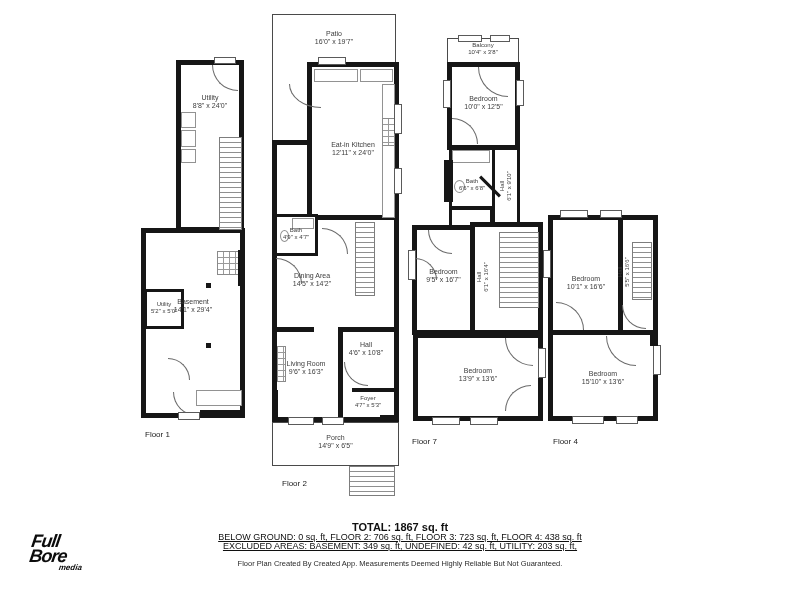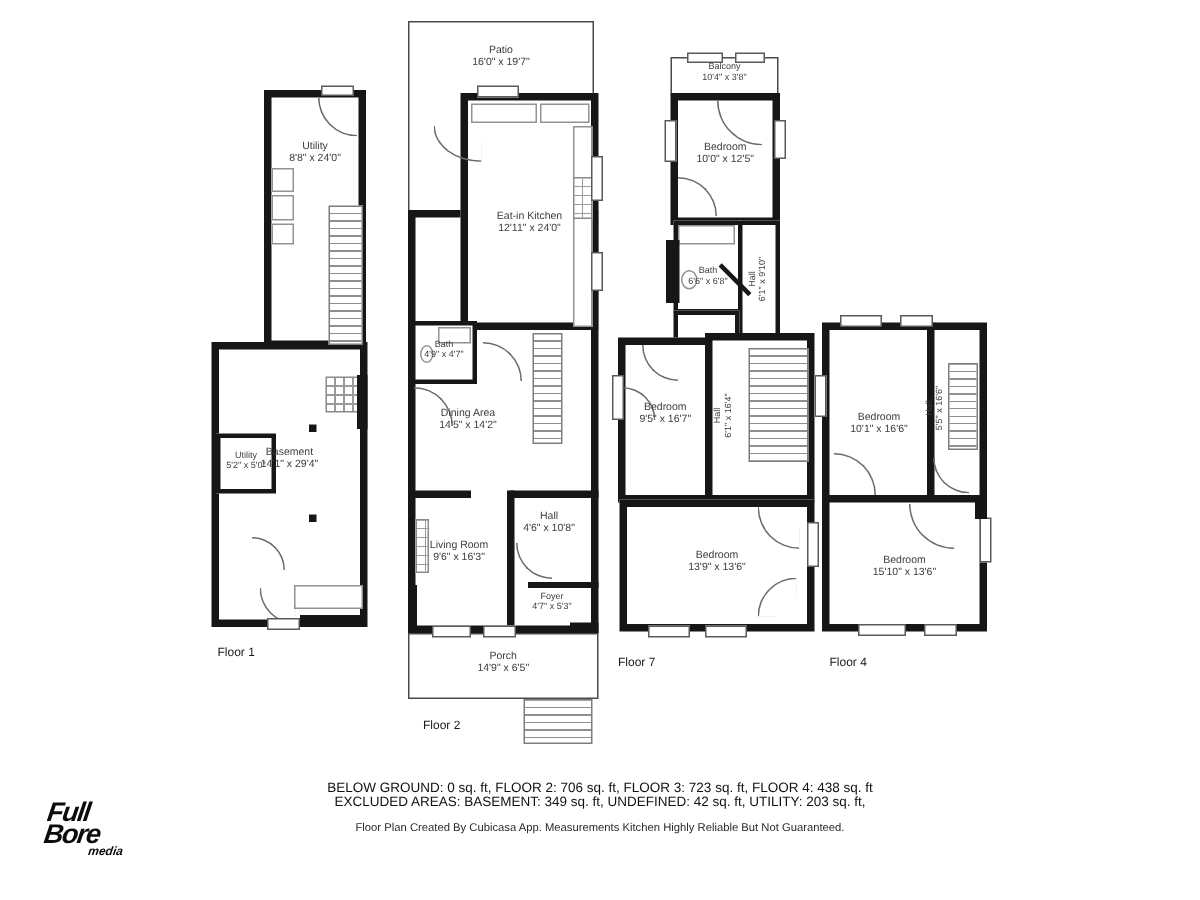--- a/index.html
+++ b/index.html
@@ -23,21 +23,21 @@
   .d-bl{border-left:1px solid #6a6a6a;border-bottom:1px solid #6a6a6a;border-radius:0 0 0 100%;}
   .d-tl{border-left:1px solid #6a6a6a;border-top:1px solid #6a6a6a;border-radius:100% 0 0 0;}
   .d-tr{border-right:1px solid #6a6a6a;border-top:1px solid #6a6a6a;border-radius:0 100% 0 0;}
   .wall{position:absolute;background:#161616;}
   .post{position:absolute;background:#161616;}
   .furn{position:absolute;background:#fff;border:1px solid #929292;box-sizing:border-box;}
   .ell{border-radius:50%;}
   .diag{transform:rotate(45deg);}
   .summary{position:absolute;left:0;top:521px;width:800px;text-align:center;color:#101010;}
   .s-total{font-size:11px;font-weight:bold;line-height:12px;}
-  .s-line{font-size:9px;line-height:9px;}
+  .s-line{font-size:9px;line-height:9px;text-decoration:underline;}
   .s-disc{font-size:7.5px;line-height:9px;margin-top:8px;color:#2a2a2a;}
   .logo{position:absolute;left:30px;top:534px;color:#0c0c0c;transform:skewX(-8deg);width:60px;}
   .logo .l1,.logo .l2{font-size:18px;line-height:15px;font-weight:bold;font-style:italic;letter-spacing:-1px;}
   .logo .l3{font-size:8px;line-height:8px;font-weight:bold;font-style:italic;text-align:right;width:54px;}
 </style>
 </head>
 <body>
 
 <div class="canvas">
 
@@ -215,23 +215,24 @@
     <div>Hall</div>
     <div>5'5" x 16'6"</div>
   </div>
   <div class="lbl" style="left:548px;top:370px;width:110px;">
     <div>Bedroom</div>
     <div>15'10" x 13'6"</div>
   </div>
   <div class="flbl" style="left:553px;top:437px;">Floor 4</div>
 
   <div class="summary">
+    <div class="s-total">TOTAL: 1867 sq. ft</div>
     <div class="s-line">BELOW GROUND: 0 sq. ft, FLOOR 2: 706 sq. ft, FLOOR 3: 723 sq. ft, FLOOR 4: 438 sq. ft</div>
     <div class="s-line">EXCLUDED AREAS: BASEMENT: 349 sq. ft, UNDEFINED: 42 sq. ft, UTILITY: 203 sq. ft,</div>
-    <div class="s-disc">Floor Plan Created By Cubicasa App. Measurements Kitchen Highly Reliable But Not Guaranteed.</div>
+    <div class="s-disc">Floor Plan Created By Created App. Measurements Deemed Highly Reliable But Not Guaranteed.</div>
   </div>
 
   <div class="logo">
     <div class="l1">Full</div>
     <div class="l2">Bore</div>
     <div class="l3">media</div>
   </div>
 
 </div>
 

